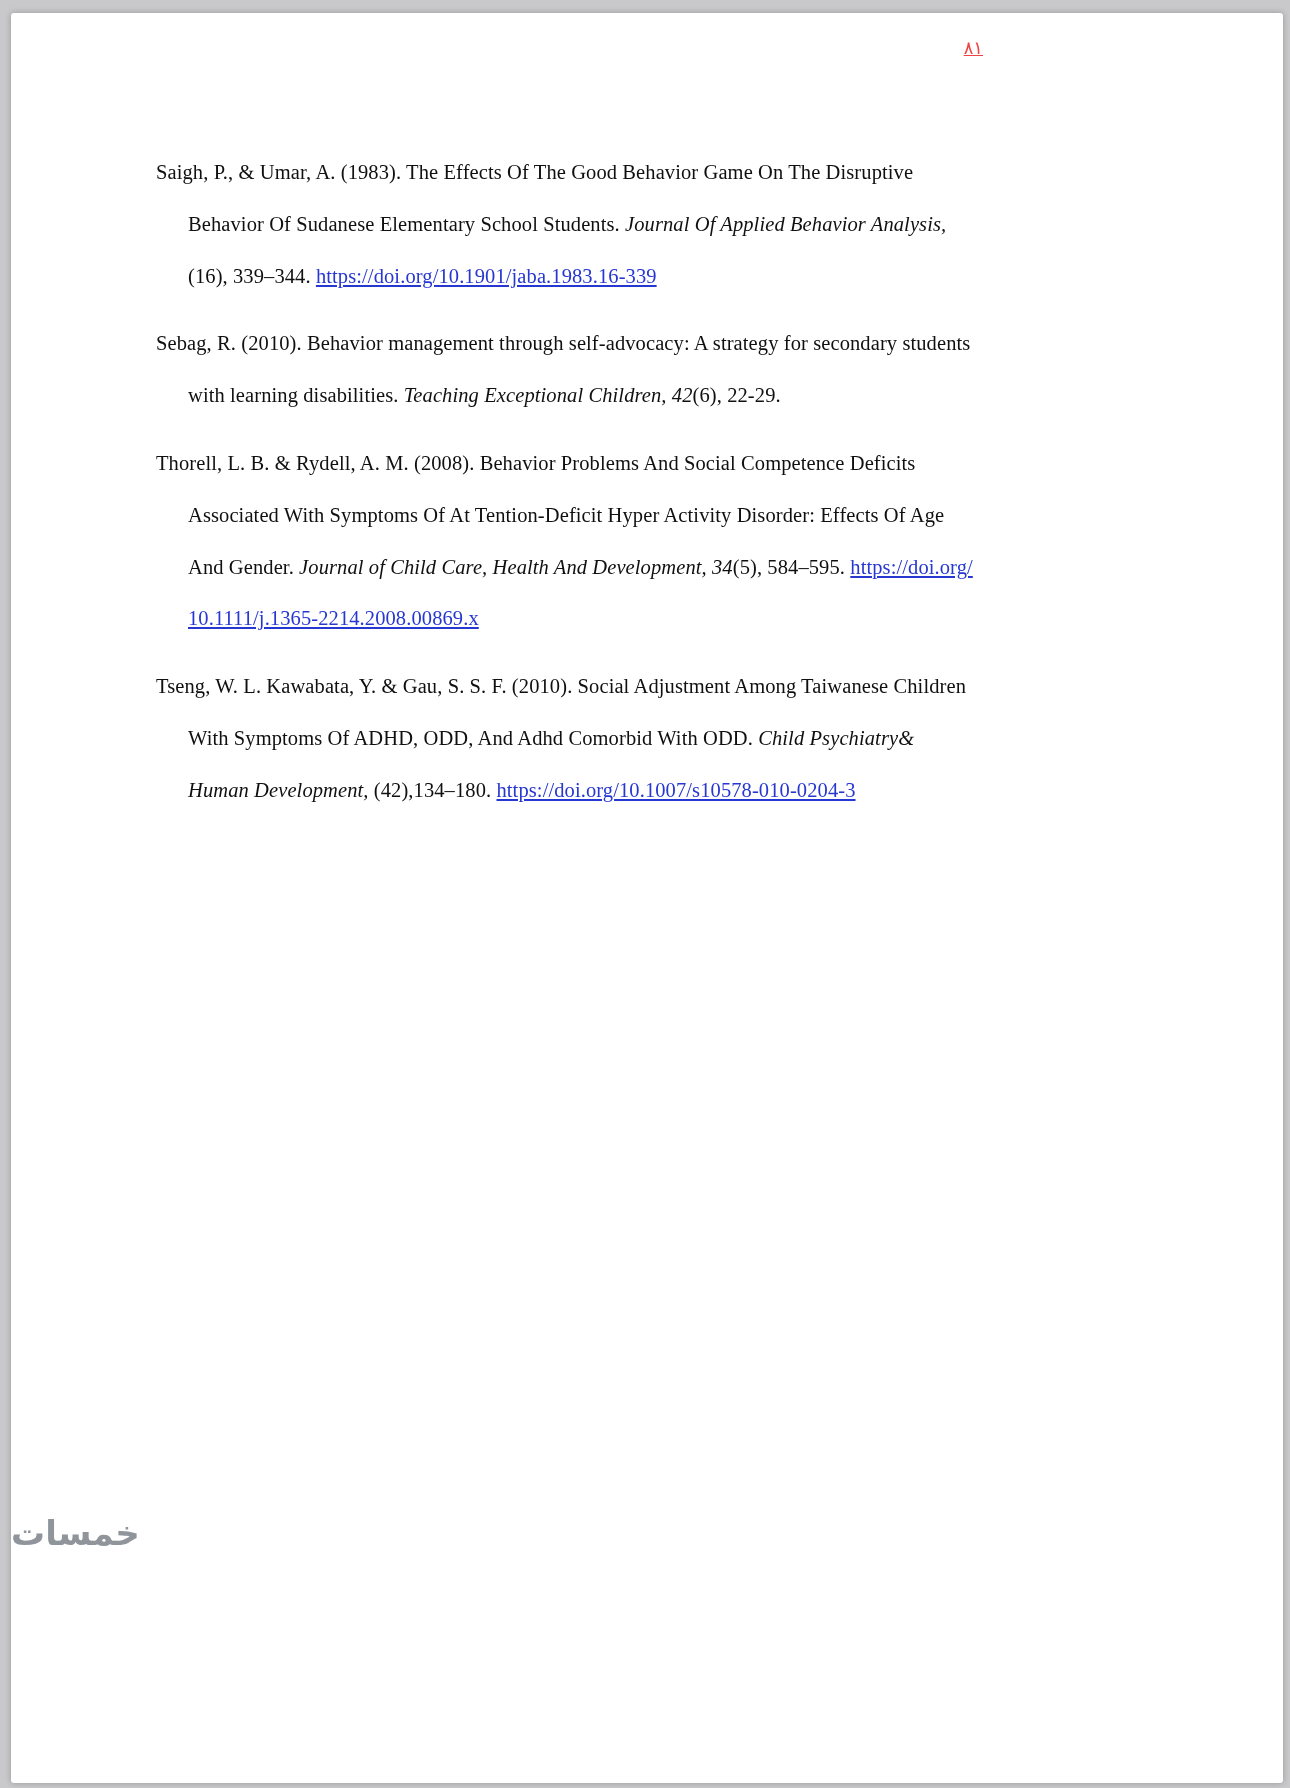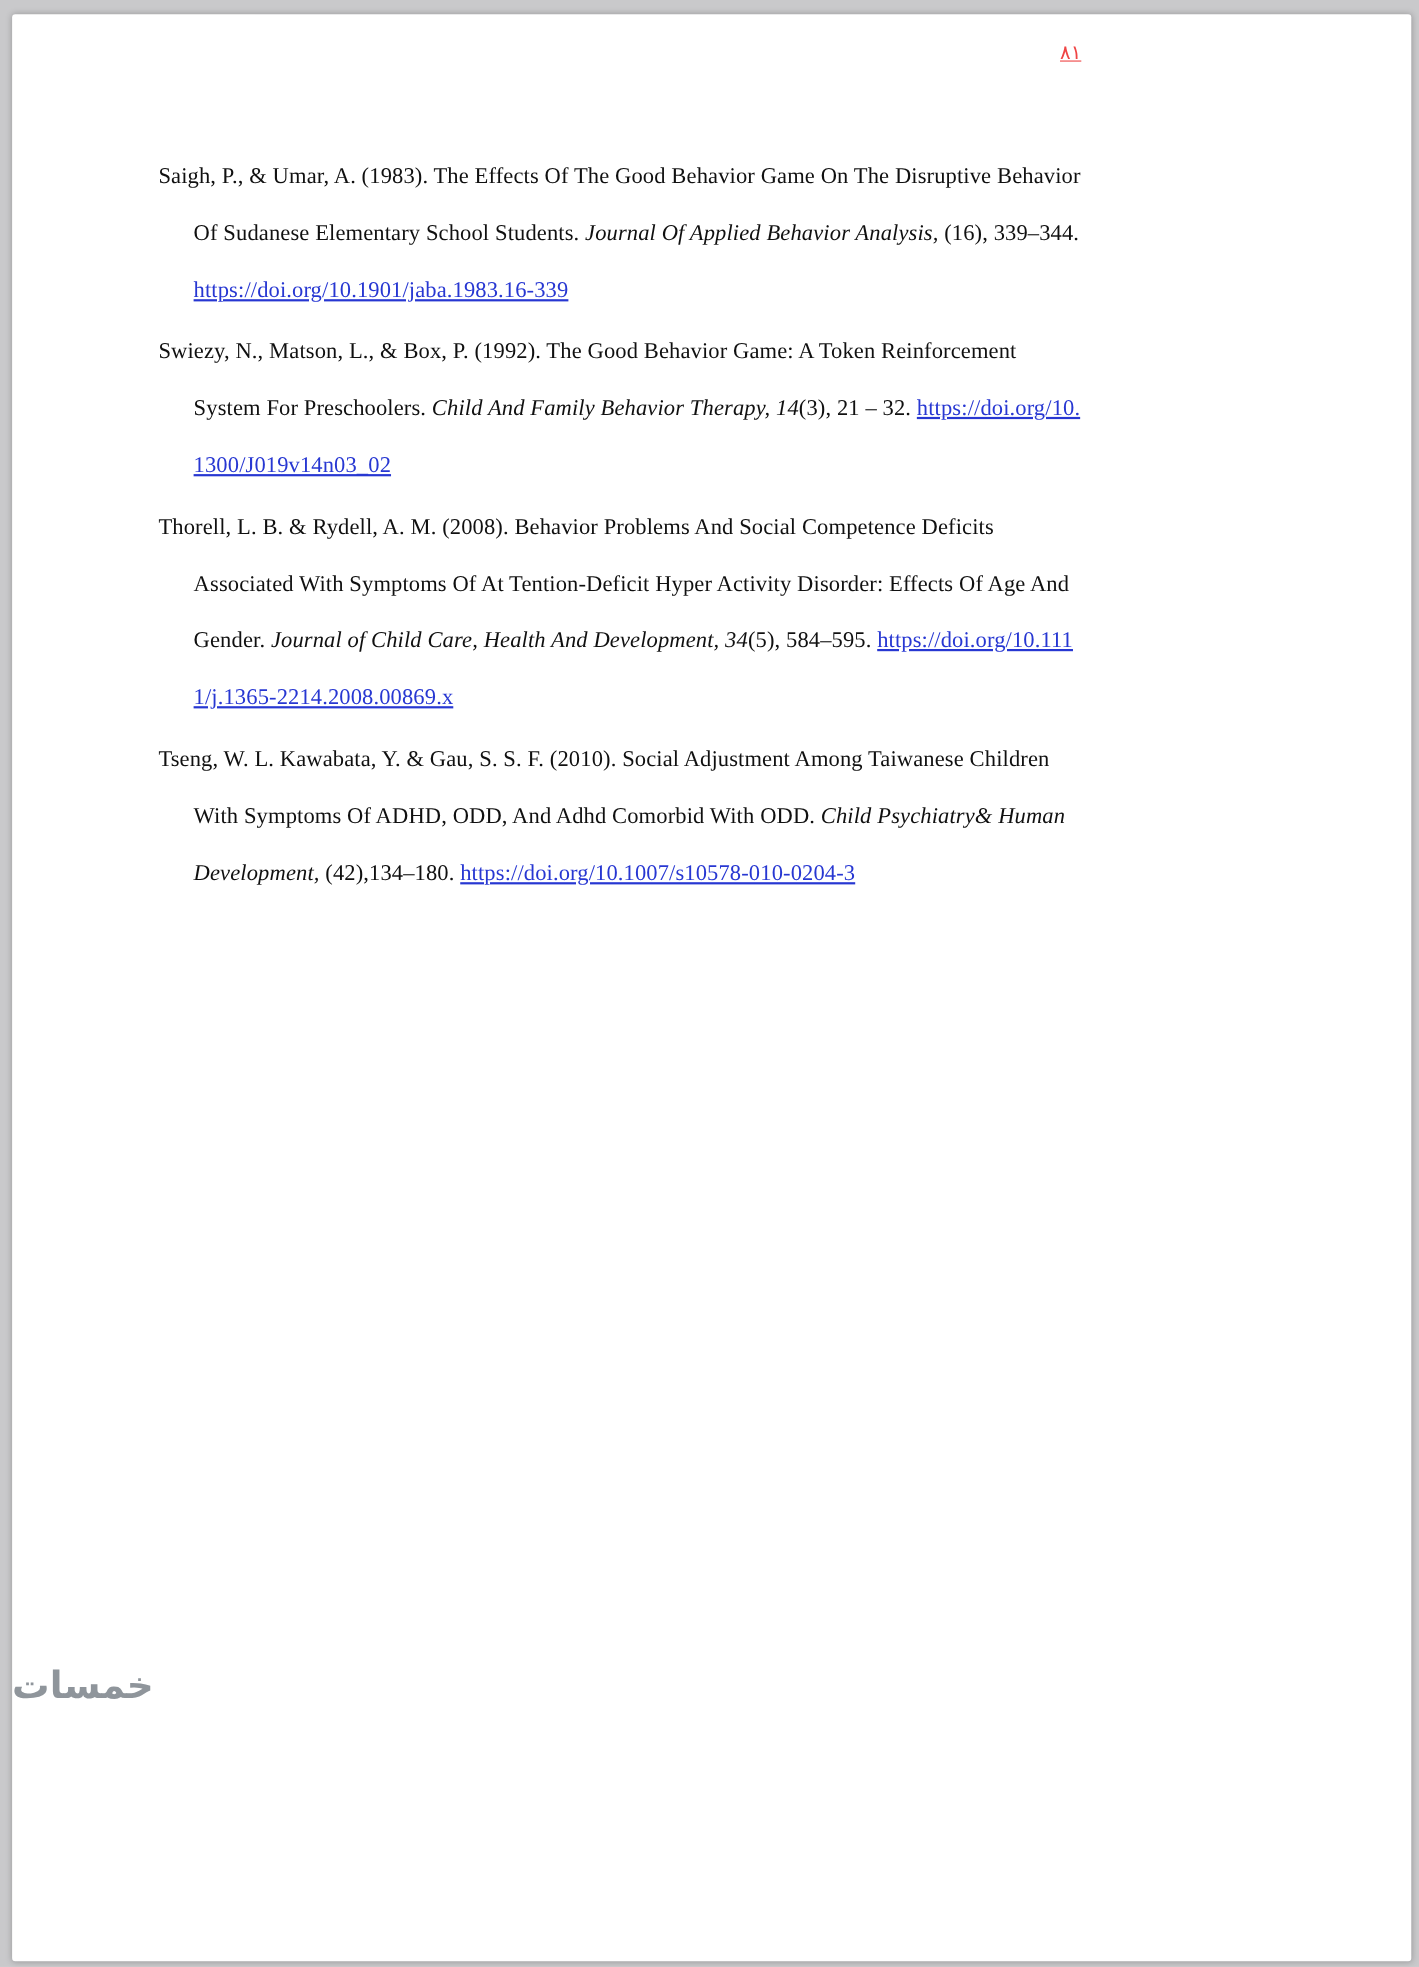--- a/index.html
+++ b/index.html
@@ -30,21 +30,21 @@
     direction: rtl;
     text-decoration: underline;
   }
   .references {
     position: absolute;
     top: 118px;
     left: 129px;
     width: 852px;
   }
   .reference {
-    margin: 4px;
+    margin: 16px;
     padding-left: 32px;
     text-indent: -32px;
     font-size: 20.5px;
     line-height: 51.8px;
     color: #101010;
     letter-spacing: 0.1px;
   }
   .reference .italic {
     font-style: italic;
   }
@@ -68,19 +68,19 @@
   }
 </style>
 </head>
 <body>
 
 <div class="page">
   <div class="page-number">٨١</div>
 
   <div class="references">
       <p class="reference"><span>Saigh, P., &amp; Umar, A. (1983). The Effects Of The Good Behavior Game On The Disruptive Behavior Of Sudanese Elementary School Students. </span><span class="italic">Journal Of Applied Behavior Analysis,</span><span> (16), 339–344. </span><a href="#">https://doi.org/10.1901/jaba.1983.16-339</a></p>
-      <p class="reference"><span>Swiezy, N., Matson, L., &amp; Box, P. (1992). The Good Behavior Game: A Token Reinforcement System For Preschoolers. </span><span class="italic">Child And Family Behavior Therapy, 14</span><span>(3), 21 – 32. </span><a href="#">https://doi.org/10.1300/J019v14n03_02</a></p>
+      <p class="reference"><span>Sebag, R. (2010). Behavior management through self-advocacy: A strategy for secondary students with learning disabilities. </span><span class="italic">Teaching Exceptional Children, 42</span><span>(6), 22-29.</span></p>
       <p class="reference"><span>Thorell, L. B. &amp; Rydell, A. M. (2008). Behavior Problems And Social Competence Deficits Associated With Symptoms Of At Tention-Deficit Hyper Activity Disorder: Effects Of Age And Gender. </span><span class="italic">Journal of Child Care, Health And Development, 34</span><span>(5), 584–595. </span><a href="#">https://doi.org/10.1111/j.1365-2214.2008.00869.x</a></p>
       <p class="reference"><span>Tseng, W. L. Kawabata, Y.  &amp; Gau, S. S. F. (2010). Social Adjustment Among Taiwanese Children With Symptoms Of ADHD, ODD, And Adhd Comorbid With ODD. </span><span class="italic">Child Psychiatry&amp; Human Development,</span><span> (42),134–180. </span><a href="#">https://doi.org/10.1007/s10578-010-0204-3</a></p>
     </div>
 
   <div class="watermark">خمسات</div>
 </div>
 
 </body></html>

